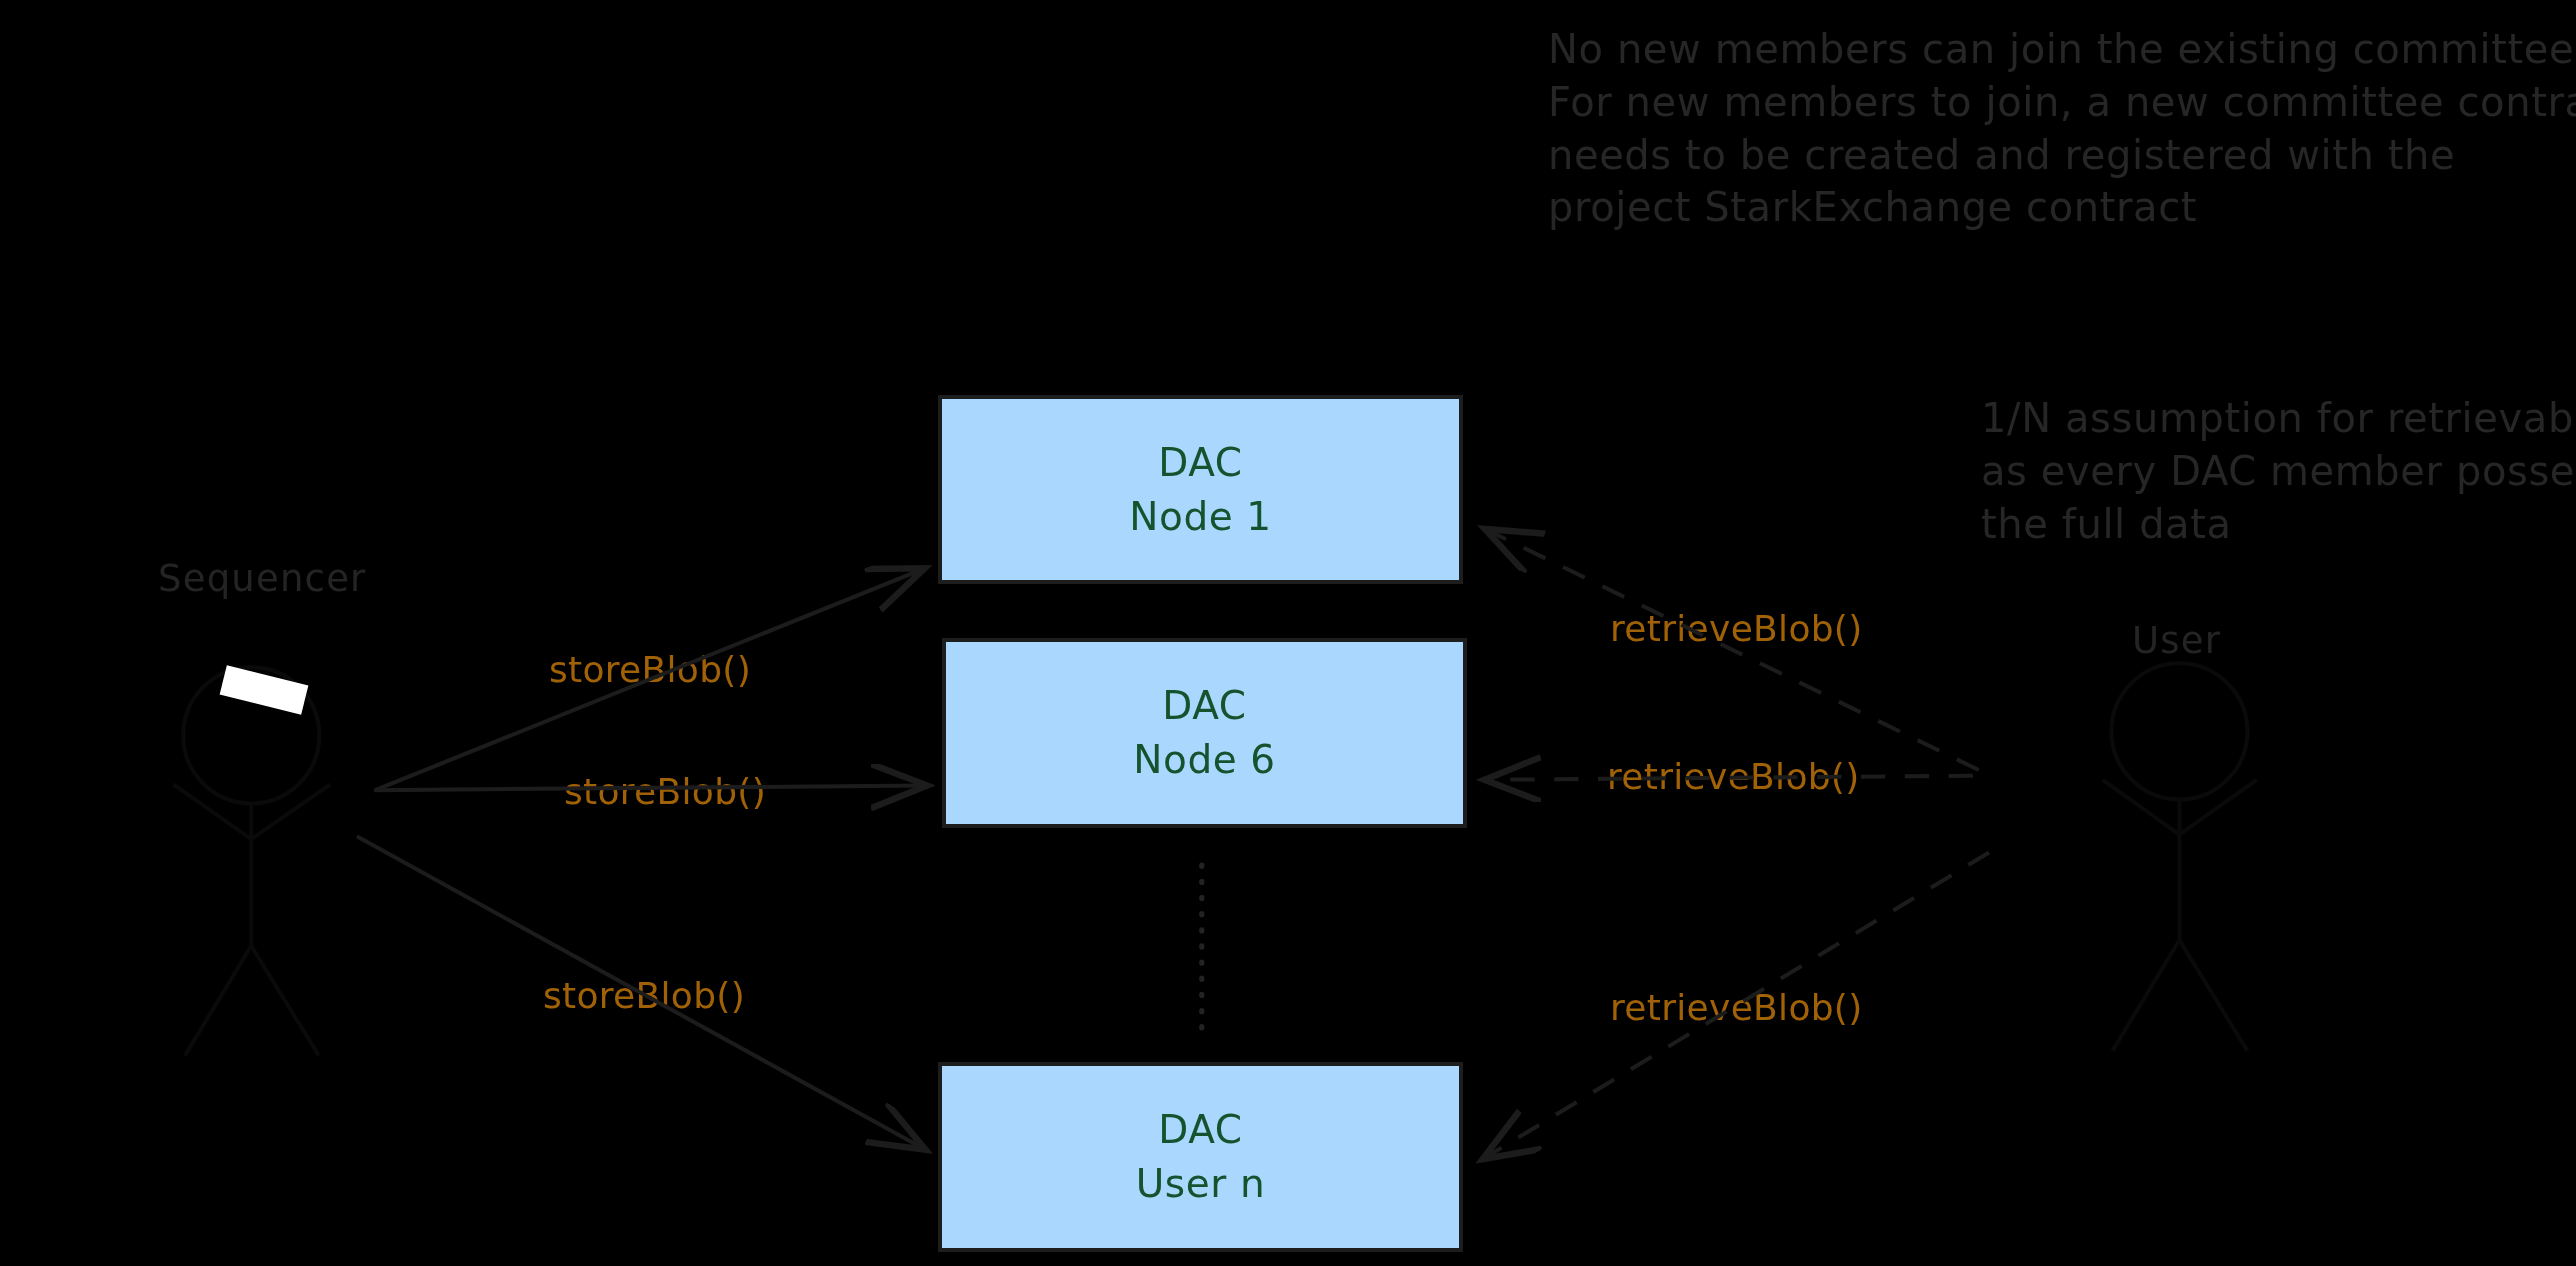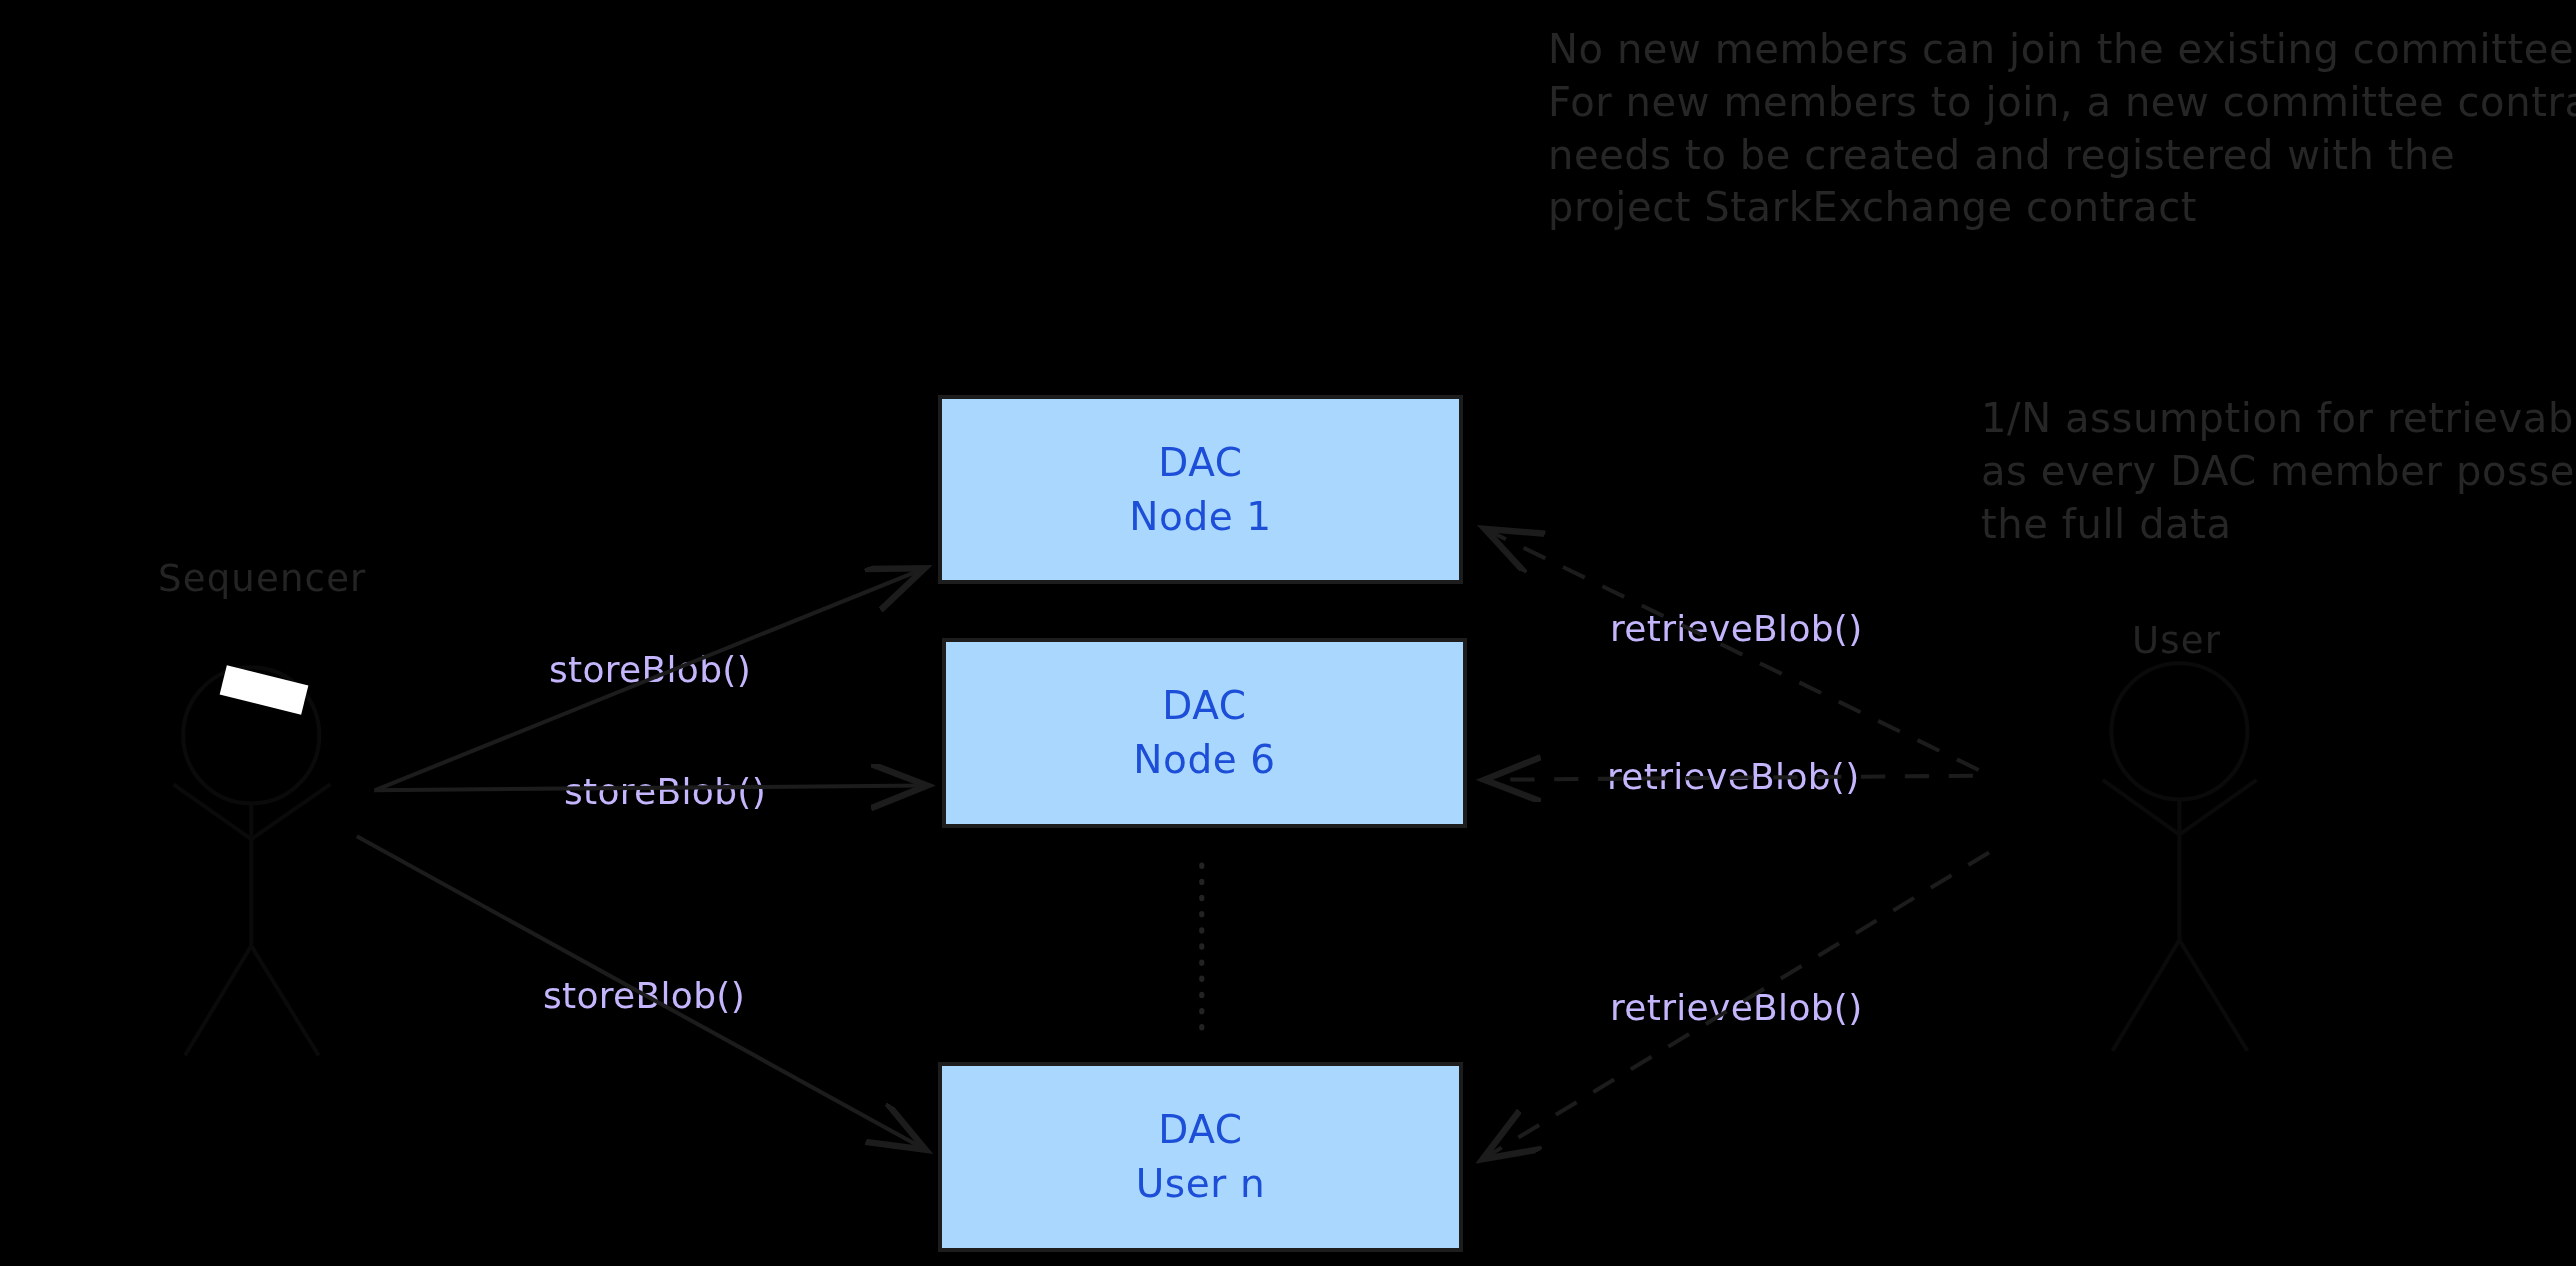--- a/index.html
+++ b/index.html
@@ -29,39 +29,39 @@
   .entity-label {
     position: absolute;
     color: #242424;
     font-family: "DejaVu Sans", sans-serif;
     font-size: 37px;
     letter-spacing: 1.2px;
     white-space: nowrap;
   }
   .edge-label {
     position: absolute;
-    color: #c4b5fd;
+    color: #a16207;
     font-family: "DejaVu Sans", sans-serif;
     font-size: 36px;
     letter-spacing: 0.3px;
     white-space: nowrap;
   }
   
   .node-box {
     position: absolute;
     background: #a9d7fd;
     border: 4px solid #1d1d1d;
     box-sizing: border-box;
     display: flex;
     flex-direction: column;
     align-items: center;
     justify-content: center;
   }
   .node-box .ln {
-    color: #1d4ed8;
+    color: #14532d;
     font-family: "DejaVu Sans", sans-serif;
     font-size: 39px;
     line-height: 1.38;
     letter-spacing: 0.6px;
   }
   
   .hatch-box {
     position: absolute;
     border: 4px solid #1d1d1d;
     box-sizing: border-box;

